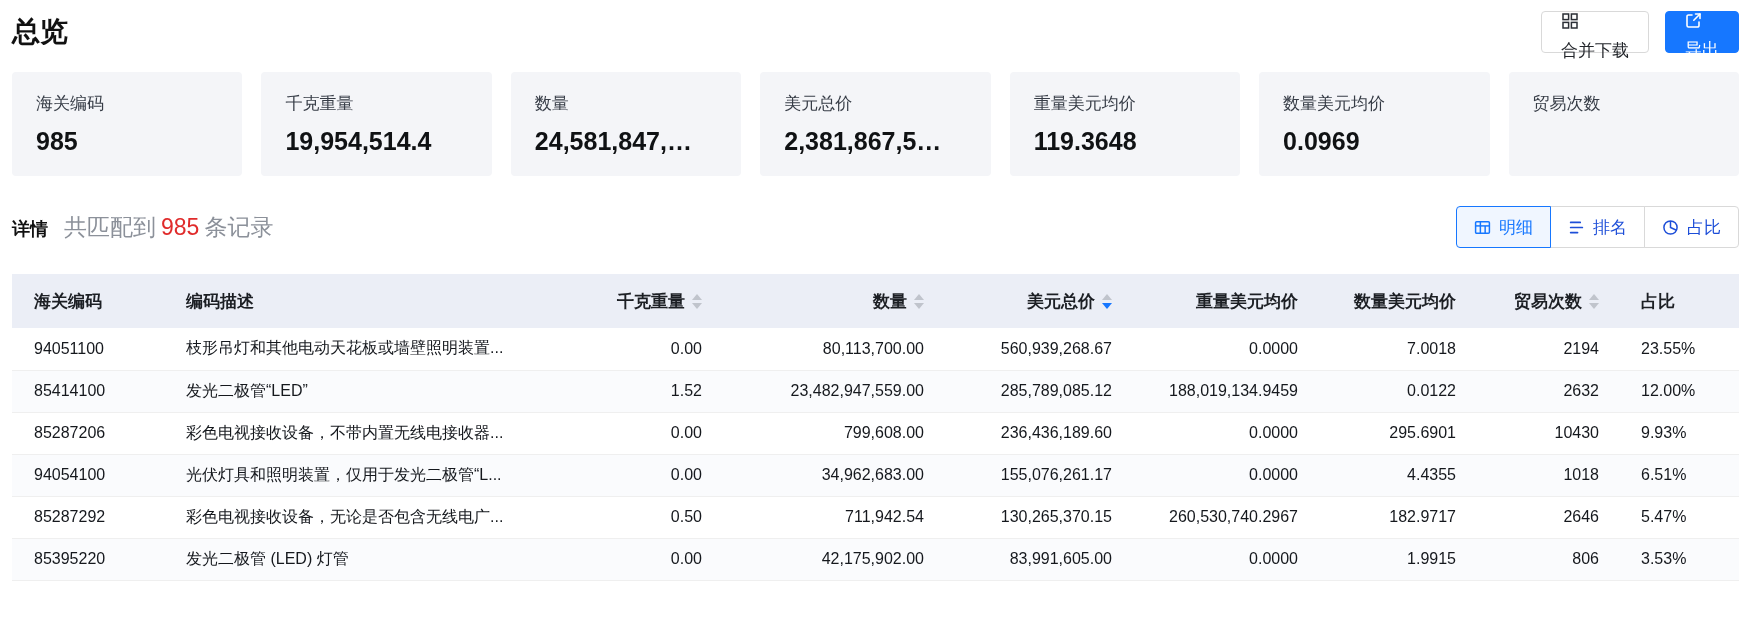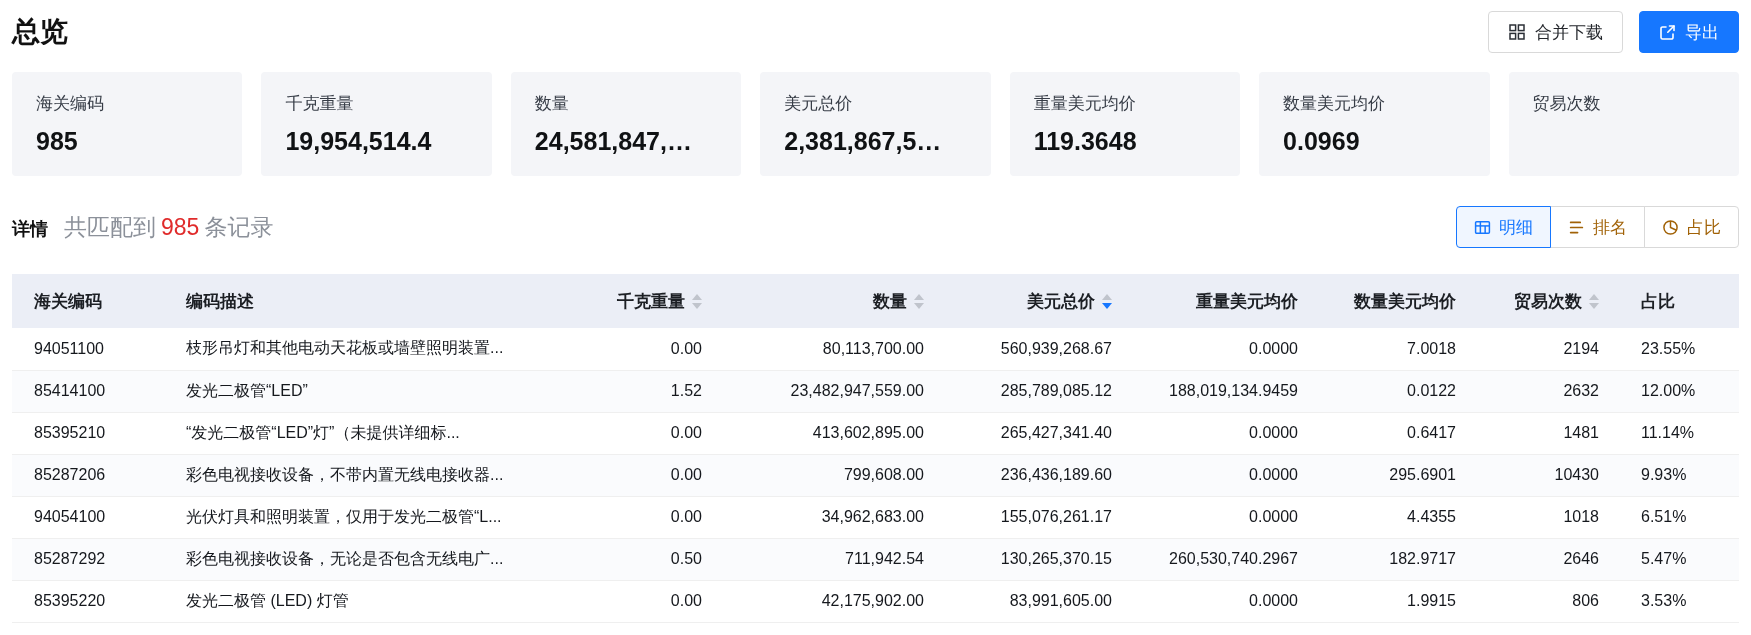--- a/index.html
+++ b/index.html
@@ -9,24 +9,25 @@
     font-family: "Liberation Sans", "DejaVu Sans", sans-serif;
     color: #15181d;
   }
   .page { padding: 0 12px; }
 
   
   .topbar { height: 64px; display: flex; align-items: center; justify-content: space-between; }
   .page-title { font-size: 28px; font-weight: bold; color: #111; }
   .topbar-actions { display: flex; gap: 16px; align-items: center; }
   .btn {
-    display: inline-flex; align-items: center; gap: 9px;
+    display: inline-flex; align-items: flex-start; gap: 9px;
     height: 42px; padding: 0 19px; border: 1px solid #d9d9d9; border-radius: 4px;
     background: #fff; font-size: 17px; color: #23262b; cursor: pointer;
     font-family: Liberation Sans, sans-serif;
+    flex-direction: column;
   }
   .btn svg { display: block; }
   .btn.primary { background: #1677ff; border-color: #1677ff; color: #fff; }
 
   
   .cards { display: flex; gap: 19px; margin-top: 8px; }
   .card { flex: 1; height: 104px; background: #f4f5f8; border-radius: 4px; padding: 20px 24px; }
   .card-label { font-size: 17px; color: #363c46; }
   .card-value { margin-top: 12px; font-size: 25px; font-weight: bold; color: #101214; white-space: nowrap; overflow: hidden; }
 
@@ -35,21 +36,21 @@
   .details-left { display: flex; align-items: baseline; gap: 16px; }
   .details-title { font-size: 18px; font-weight: bold; color: #111; }
   .match-text { font-size: 23px; color: #8c919a; }
   .match-count { color: #e02b2b; margin: 0 5px; }
 
   .segmented { display: flex; border-radius: 7px; }
   .seg {
     display: inline-flex; align-items: center; gap: 8px;
     height: 42px; padding: 0 17px; background: #fff;
     border: 1px solid #d9d9d9; margin-left: -1px;
-    font-size: 17px; color: #a16207; cursor: pointer; font-family: inherit;
+    font-size: 17px; color: #1d4ed8; cursor: pointer; font-family: inherit;
   }
   .seg:first-child { margin-left: 0; border-radius: 4px 0 0 4px; }
   .seg:last-child { border-radius: 0 4px 4px 0; }
   .seg.active { position: relative; z-index: 1; color: #1677ff; border-color: #1677ff; background: #f0f6ff; }
   .seg svg { display: block; }
 
   
   table { width: 100%; border-collapse: collapse; table-layout: fixed; margin-top: 24px; }
   thead th { background: #ebeef6; height: 54px; font-size: 17px; font-weight: bold; color: #1c1f24; }
   .th-inner { display: flex; align-items: center; }
@@ -264,31 +265,20 @@
           <td class="left">发光二极管“LED”</td>
           <td class="right">1.52</td>
           <td class="right">23,482,947,559.00</td>
           <td class="right">285,789,085.12</td>
           <td class="right">188,019,134.9459</td>
           <td class="right">0.0122</td>
           <td class="right">2632</td>
           <td class="left">12.00%</td>
         </tr>
         <tr>
-          <td class="left">85395210</td>
-          <td class="left">“发光二极管“LED”灯”（未提供详细标...</td>
-          <td class="right">0.00</td>
-          <td class="right">413,602,895.00</td>
-          <td class="right">265,427,341.40</td>
-          <td class="right">0.0000</td>
-          <td class="right">0.6417</td>
-          <td class="right">1481</td>
-          <td class="left">11.14%</td>
-        </tr>
-        <tr>
           <td class="left">85287206</td>
           <td class="left">彩色电视接收设备，不带内置无线电接收器...</td>
           <td class="right">0.00</td>
           <td class="right">799,608.00</td>
           <td class="right">236,436,189.60</td>
           <td class="right">0.0000</td>
           <td class="right">295.6901</td>
           <td class="right">10430</td>
           <td class="left">9.93%</td>
         </tr>

